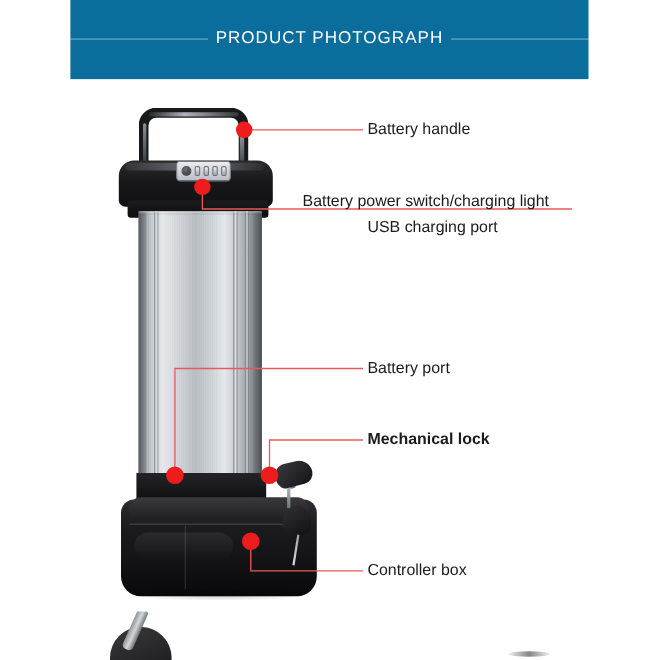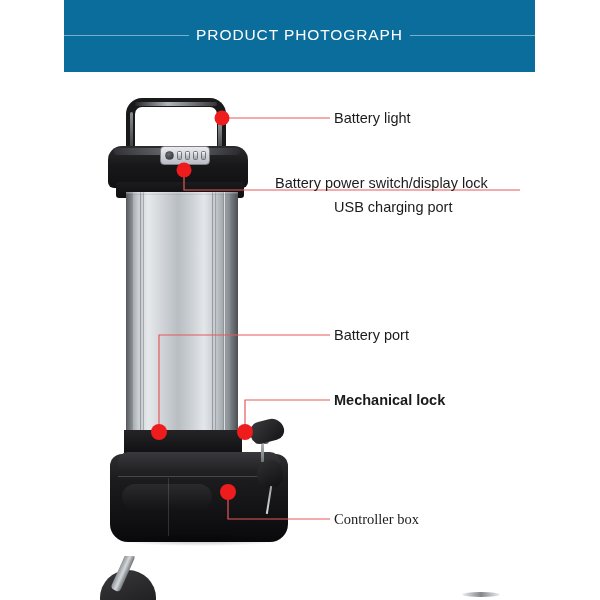--- a/index.html
+++ b/index.html
@@ -348,21 +348,21 @@
     font-size: 14.5px;
     color: #1b1b1b;
     white-space: nowrap;
     line-height: 1;
   }
   #label-battery-handle   { left: 334px; top: 111px; }
   #label-power-switch     { left: 275px; top: 176px; }
   #label-usb-port         { left: 334px; top: 200px; }
   #label-charging-port    { left: 334px; top: 328px; }
   #label-mechanical-lock  { left: 334px; top: 393px; font-weight: bold; }
-  #label-controller-box   { left: 334px; top: 512px; font-family: Liberation Serif, serif; }
+  #label-controller-box   { left: 334px; top: 512px; }
 
   
   #next-image-peek {
     position: absolute;
     left: 0;
     top: 556px;
     width: 600px;
     height: 44px;
     overflow: hidden;
   }
@@ -468,22 +468,22 @@
   </g>
   <g fill="#ee1c1c">
     <circle cx="222" cy="118" r="7.5"></circle>
     <circle cx="184" cy="170" r="7.5"></circle>
     <circle cx="159" cy="432" r="8"></circle>
     <circle cx="245" cy="432" r="8"></circle>
     <circle cx="228" cy="492" r="8"></circle>
   </g>
 </svg>
 
-<div class="callout-label" id="label-battery-handle">Battery light</div>
-<div class="callout-label" id="label-power-switch">Battery power switch/display lock</div>
+<div class="callout-label" id="label-battery-handle">Battery handle</div>
+<div class="callout-label" id="label-power-switch">Battery power switch/charging light</div>
 <div class="callout-label" id="label-usb-port">USB charging port</div>
 <div class="callout-label" id="label-charging-port">Battery port</div>
 <div class="callout-label" id="label-mechanical-lock">Mechanical lock</div>
 <div class="callout-label" id="label-controller-box">Controller box</div>
 
 <div id="next-image-peek">
   <div id="peek-knob"></div>
   <div id="peek-shaft"></div>
   <div id="peek-faint"></div>
 </div>

